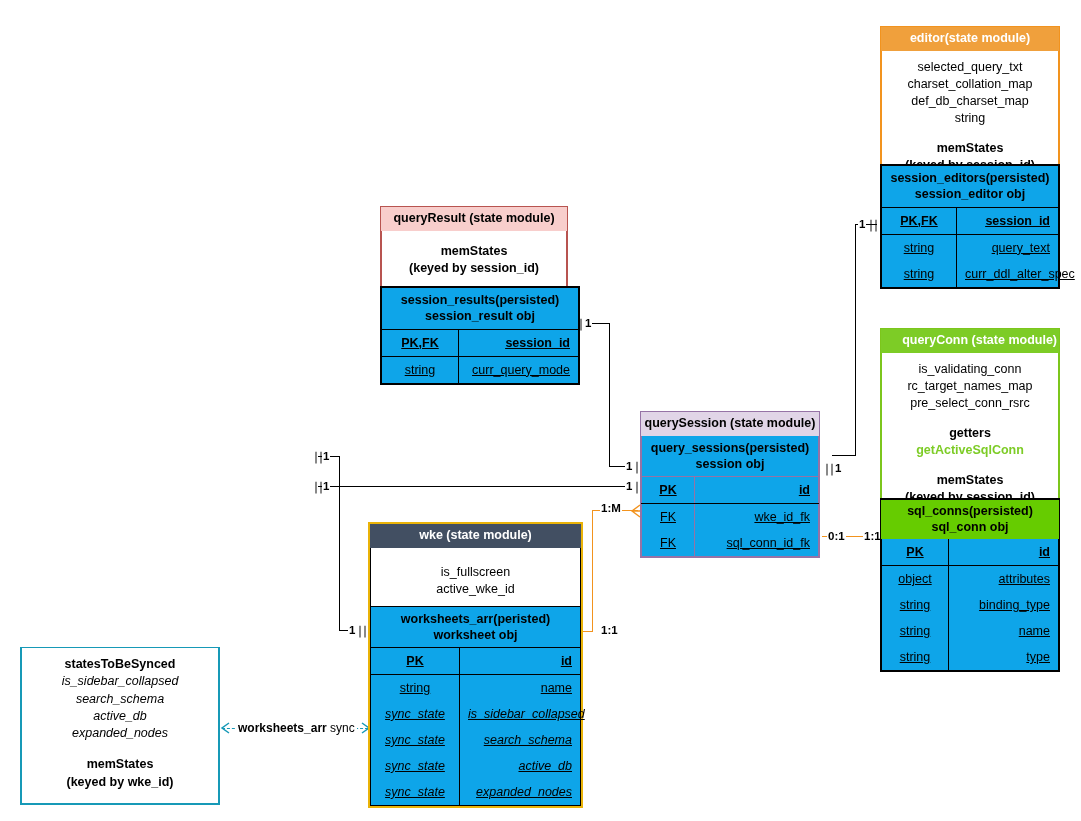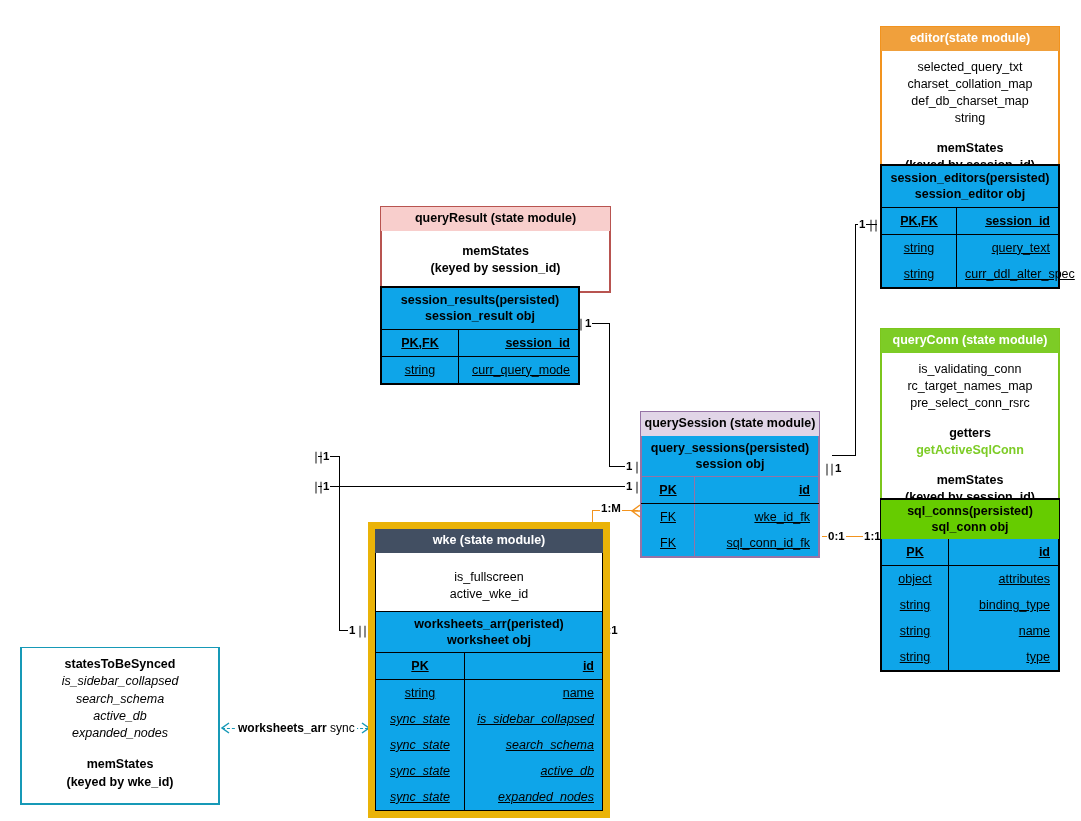--- a/index.html
+++ b/index.html
@@ -47,50 +47,50 @@
   #editor-module .body{
     box-sizing:border-box;border:1px solid #F2931E;border-top:none;background:#fff;
     text-align:center;font-size:12.5px;line-height:1.36;padding:8px 4px 10px;color:#000;
   }
 
   #session-editors{left:880px;top:158px;width:180px;border:1px solid #000;}
   #session-editors .sect{border-top:1px solid #000;}
   #session-editors table.attrs td.k{width:58px;}
 
   #queryconn-module{left:880px;top:322px;width:180px;border:1px solid #7CC61C;}
-  #queryconn-module .hdr{background:#7DCC26;}
+  #queryconn-module .hdr{background:#7DCC26;text-align:right;}
   #queryconn-module .body{
     box-sizing:border-box;border:1px solid #7CC61C;border-top:none;background:#fff;
     text-align:center;font-size:12.5px;line-height:1.36;padding:8px 4px 10px;color:#000;
   }
   .getter-name{color:#7DCC26;font-weight:bold;}
 
   #sql-conns{left:880px;top:492px;width:180px;border:1px solid #000;}
   #sql-conns .hdr{background:#66CC00;color:#000;border-top:1px solid #000;}
   #sql-conns table.attrs td.k{width:50px;}
 
-  #queryresult-module{left:380px;top:200px;width:231px;border:1px solid #B85450;}
+  #queryresult-module{left:380px;top:200px;width:188px;border:1px solid #B85450;}
   #queryresult-module .hdr{background:#F8CECC;color:#000;}
   #queryresult-module .body{
     box-sizing:border-box;border:1px solid #B85450;border-top:none;background:#fff;
     text-align:center;font-size:12.5px;font-weight:bold;line-height:1.36;
     padding:12px 4px 14px;color:#000;
   }
   #session-results{left:380px;top:280px;width:200px;border:1px solid #000;}
   #session-results .sect{border-top:1px solid #000;}
   #session-results table.attrs td.k{width:60px;}
 
   #querysession-module{left:640px;top:405px;width:180px;border:1px solid #9673A6;}
   #querysession-module .hdr{background:#E1D5E7;color:#000;}
   #querysession-module .sect{border-color:#9673A6;border-top:none;}
   #querysession-module table.attrs{border-color:#9673A6;}
   #querysession-module table.attrs td.k{border-right-color:#9673A6;width:36px;}
   #querysession-module table.attrs tr.key td{border-bottom-color:#000;}
 
-  #wke-module{left:368px;top:516px;width:242px;border:7px solid #eab308;}
+  #wke-module{left:368px;top:516px;width:215px;border:2px solid #eab308;}
   #wke-module .hdr{background:#424F62;}
   #wke-module .body{
     box-sizing:border-box;border:1px solid #000;border-top:none;background:#fff;
     text-align:center;font-size:12.5px;line-height:1.36;padding:16px 4px 8px;color:#000;
   }
   #wke-module .sect{border-top:none;}
   #wke-module table.attrs td.k{width:72px;}
 
   #active-session-map{left:90px;top:410px;width:220px;border:1px solid #000;}
   #active-session-map .sect{border-top:1px solid #000;}

